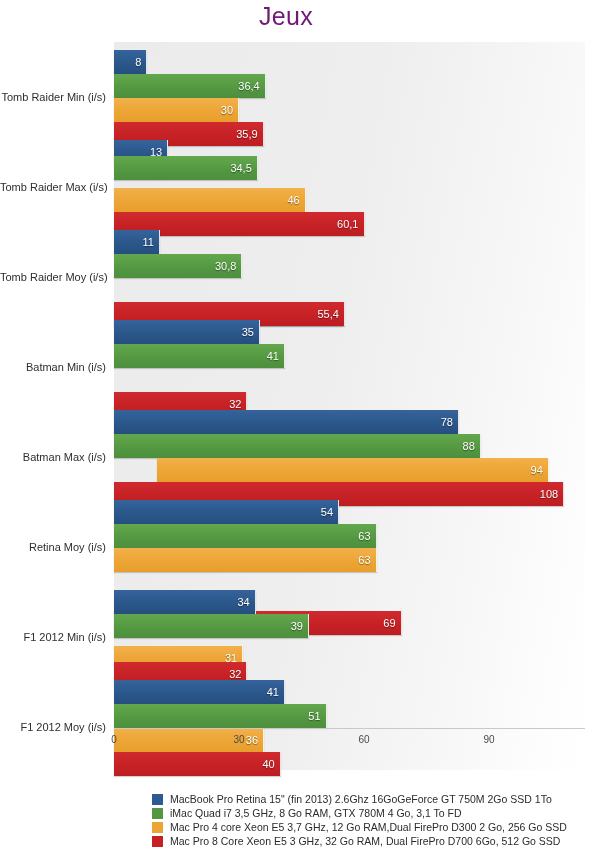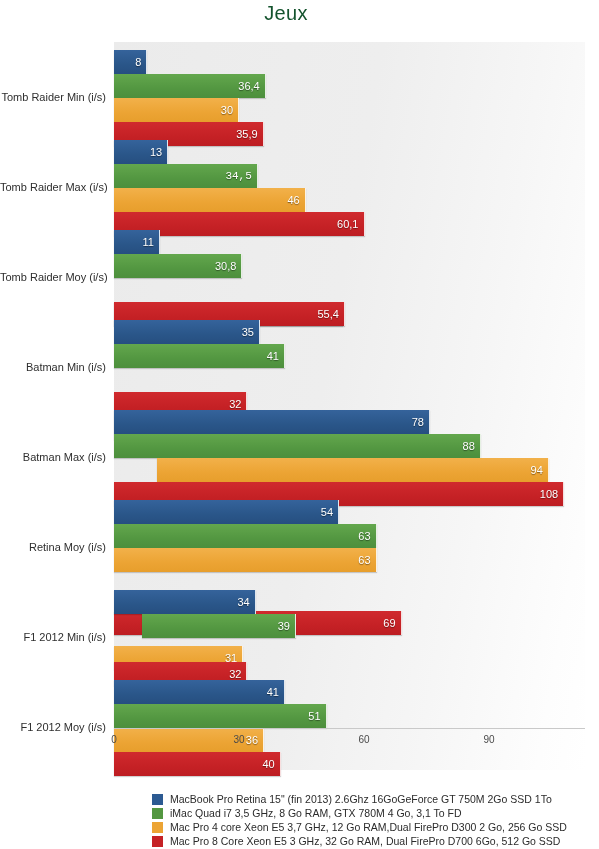--- a/index.html
+++ b/index.html
@@ -15,23 +15,23 @@
     overflow: hidden;
     position: relative;
   }
 
   #chart-title {
     position: absolute;
     top: 2px;
     left: 0;
     width: 572px;
     text-align: center;
-    font-size: 20px;
+    font-size: 25px;
     font-weight: 400;
-    color: #14532d;
+    color: #701a75;
     letter-spacing: 0.3px;
   }
 
   
   #plot-wrap {
     position: absolute;
     left: 0;
     top: 42px;
     width: 599px;
     height: 730px;
@@ -169,21 +169,21 @@
           </div>
         </div>
       </div>
       <div class="cat-group" style="top: 98px; height: 96px;">
         <div class="cat-label" style="top: 41px;">Tomb Raider Max (i/s)</div>
         <div class="bar-row" style="top: 0px; width: 471px;">
           <div class="bar s0" style="width: 54.1858px;">
             <span class="bar-value">13</span>
           </div>
         </div>
-        <div class="bar-row" style="top: 24px; width: 471px; font-family: Liberation Mono, monospace;">
+        <div class="bar-row" style="top: 16px; width: 471px;">
           <div class="bar s1" style="width: 143.801px;">
             <span class="bar-value">34,5</span>
           </div>
         </div>
         <div class="bar-row" style="top: 48px; width: 471px;">
           <div class="bar s2" style="width: 191.735px;">
             <span class="bar-value">46</span>
           </div>
         </div>
         <div class="bar-row" style="top: 72px; width: 471px;">
@@ -234,21 +234,21 @@
         </div>
         <div class="bar-row" style="top: 72px; width: 471px;">
           <div class="bar s3" style="width: 133.381px;">
             <span class="bar-value">32</span>
           </div>
         </div>
       </div>
       <div class="cat-group" style="top: 368px; height: 96px;">
         <div class="cat-label" style="top: 41px;">Batman Max (i/s)</div>
         <div class="bar-row" style="top: 0px; width: 471px;">
-          <div class="bar s0" style="width: 316px;">
+          <div class="bar s0" style="width: 345px;">
             <span class="bar-value">78</span>
           </div>
         </div>
         <div class="bar-row" style="top: 24px; width: 471px;">
           <div class="bar s1" style="width: 366.796px;">
             <span class="bar-value">88</span>
           </div>
         </div>
         <div class="bar-row" style="top: 48px; width: 471px; margin-left: 43px;">
           <div class="bar s2" style="width: 391.805px;">
@@ -285,21 +285,21 @@
         </div>
       </div>
       <div class="cat-group" style="top: 548px; height: 96px;">
         <div class="cat-label" style="top: 41px;">F1 2012 Min (i/s)</div>
         <div class="bar-row" style="top: 0px; width: 471px; padding-left: 28px;">
           <div class="bar s0" style="width: 141.717px;">
             <span class="bar-value">34</span>
           </div>
         </div>
         <div class="bar-row" style="top: 24px; width: 471px;">
-          <div class="bar s1" style="width: 154px; margin-left: 28px;">
+          <div class="bar s1" style="width: 195px;">
             <span class="bar-value">39</span>
           </div>
         </div>
         <div class="bar-row" style="top: 56px; width: 471px;">
           <div class="bar s2" style="width: 129.212px;">
             <span class="bar-value">31</span>
           </div>
         </div>
         <div class="bar-row" style="top: 72px; width: 471px;">
           <div class="bar s3" style="width: 133.381px;">

